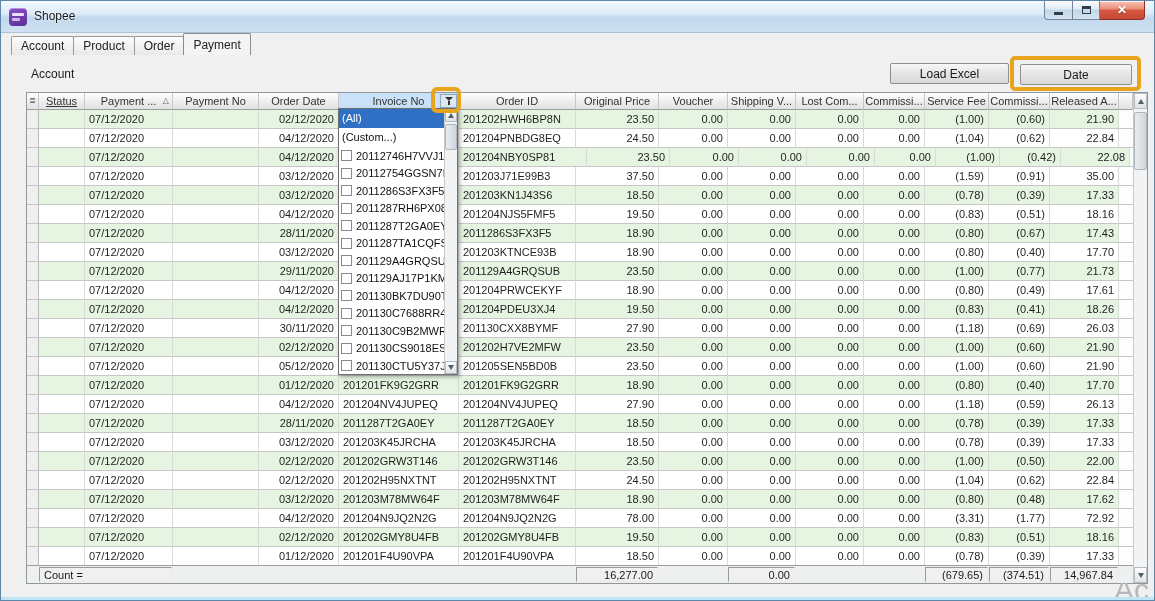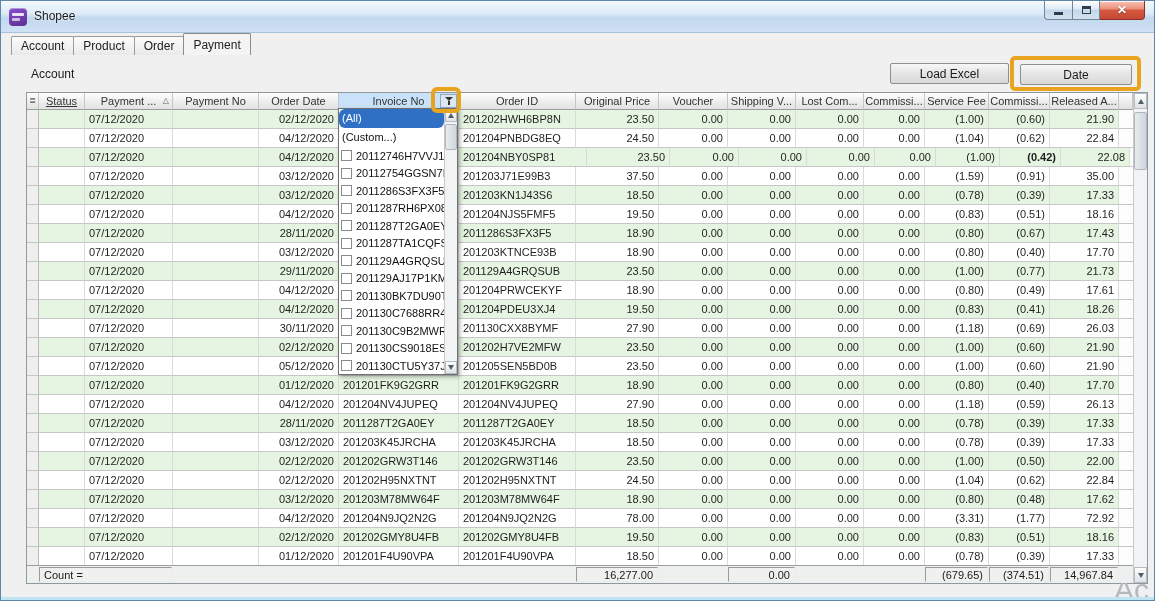--- a/index.html
+++ b/index.html
@@ -115,21 +115,21 @@
   .tri-up{width:0;height:0;border-left:3.5px solid transparent;border-right:3.5px solid transparent;border-bottom:5px solid #4d6069;}
   .tri-down{width:0;height:0;border-left:3.5px solid transparent;border-right:3.5px solid transparent;border-top:5px solid #4d6069;}
   .sthumb{position:absolute;left:0;top:19px;width:13px;height:58px;background:linear-gradient(90deg,#e8ecef,#cfd6dc);border:1px solid #aeb6be;border-radius:2px;}
   
   .filter-dd{
     position:absolute;left:337px;top:107px;width:120px;height:267px;background:#fff;
     border:1px solid #707070;box-shadow:2px 2px 4px rgba(0,0,0,.3);z-index:10;
   }
   .dd-items{position:absolute;left:0;top:0;right:13px;bottom:0;overflow:hidden;}
   .dd-item{height:19px;font-size:11px;line-height:18px;padding:0 3px;white-space:nowrap;overflow:hidden;color:#111;}
-  .dd-item.sel{background:#2f6fc4;color:#fff;border-radius:6px;}
+  .dd-item.sel{background:#2f6fc4;color:#fff;}
   .dd-check{display:flex;align-items:center;height:17.5px;padding:0 2px;font-size:11px;white-space:nowrap;overflow:hidden;color:#111;}
   .cbx{flex:0 0 auto;width:11px;height:11px;border:1px solid #8a8a8a;background:#fff;margin-right:4px;}
   .dscroll{position:absolute;right:0;top:0;width:13px;height:100%;background:#f1f3f5;border-left:1px solid #c9c9c9;}
   .dscroll .sbtn{width:12px;height:13px;}
   .dscroll .sthumb{top:15px;width:12px;height:26px;}
   
   .watermark{position:absolute;left:1113px;top:572px;font-size:30px;color:#b3b9bd;z-index:1;}
   .bottom-edge{position:absolute;left:0;right:0;bottom:0;height:3px;background:#bfe4f3;z-index:2;}
 </style>
 </head>
@@ -234,21 +234,21 @@
           <div class="cell a-left" style="width: 86px;"></div>
           <div class="cell a-right" style="width: 80px;">04/12/2020</div>
           <div class="cell a-left" style="width: 120px;"></div>
           <div class="cell a-left" style="width: 128px;">201204NBY0SP81</div>
           <div class="cell a-right" style="width: 83px;">23.50</div>
           <div class="cell a-right" style="width: 69px;">0.00</div>
           <div class="cell a-right" style="width: 68px;">0.00</div>
           <div class="cell a-right" style="width: 68px;">0.00</div>
           <div class="cell a-right" style="width: 61px;">0.00</div>
           <div class="cell a-right" style="width: 64px;">(1.00)</div>
-          <div class="cell a-right" style="width: 61px; font-weight: bold;">(0.42)</div>
+          <div class="cell a-right" style="width: 61px;">(0.42)</div>
           <div class="cell a-right" style="width: 69px;">22.08</div>
           <div class="fillcell" style="width: 14px;"></div>
         </div>
         <div class="grow w">
           <div class="icell" style="width: 12px;"></div>
           <div class="cell a-left" style="width: 46px;"></div>
           <div class="cell a-left" style="width: 88px;">07/12/2020</div>
           <div class="cell a-left" style="width: 86px;"></div>
           <div class="cell a-right" style="width: 80px;">03/12/2020</div>
           <div class="cell a-left" style="width: 120px;"></div>

